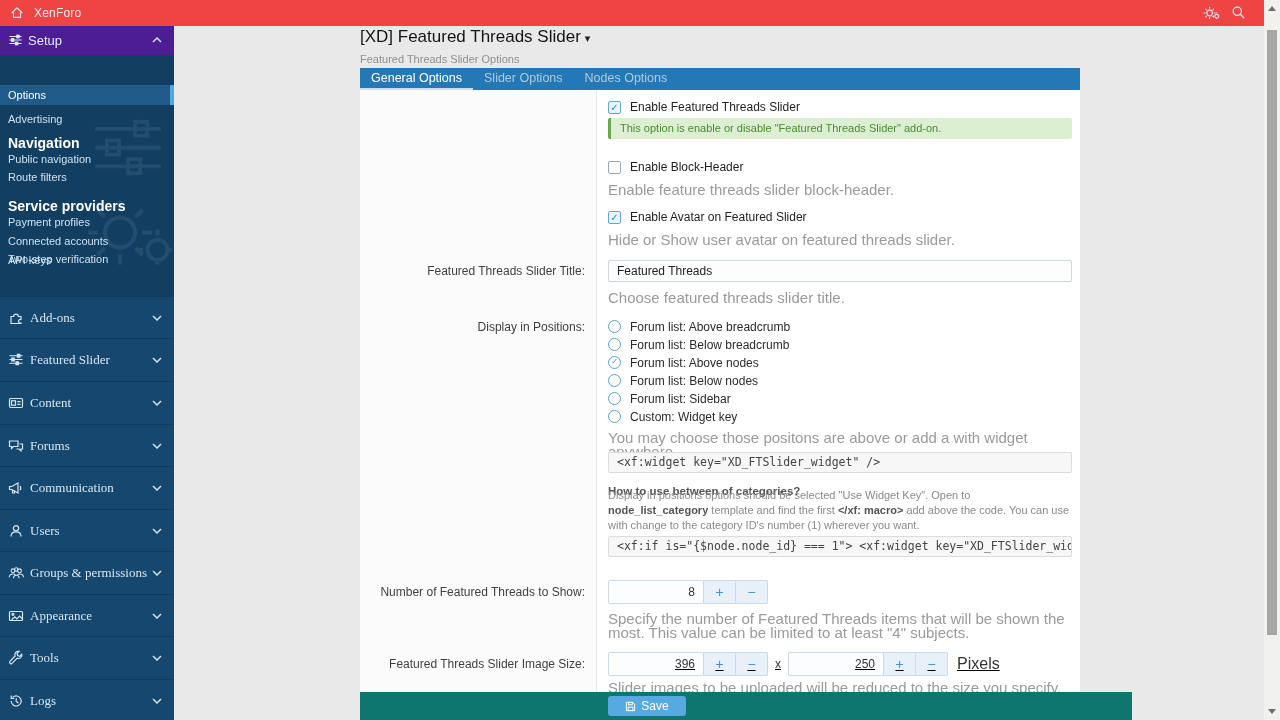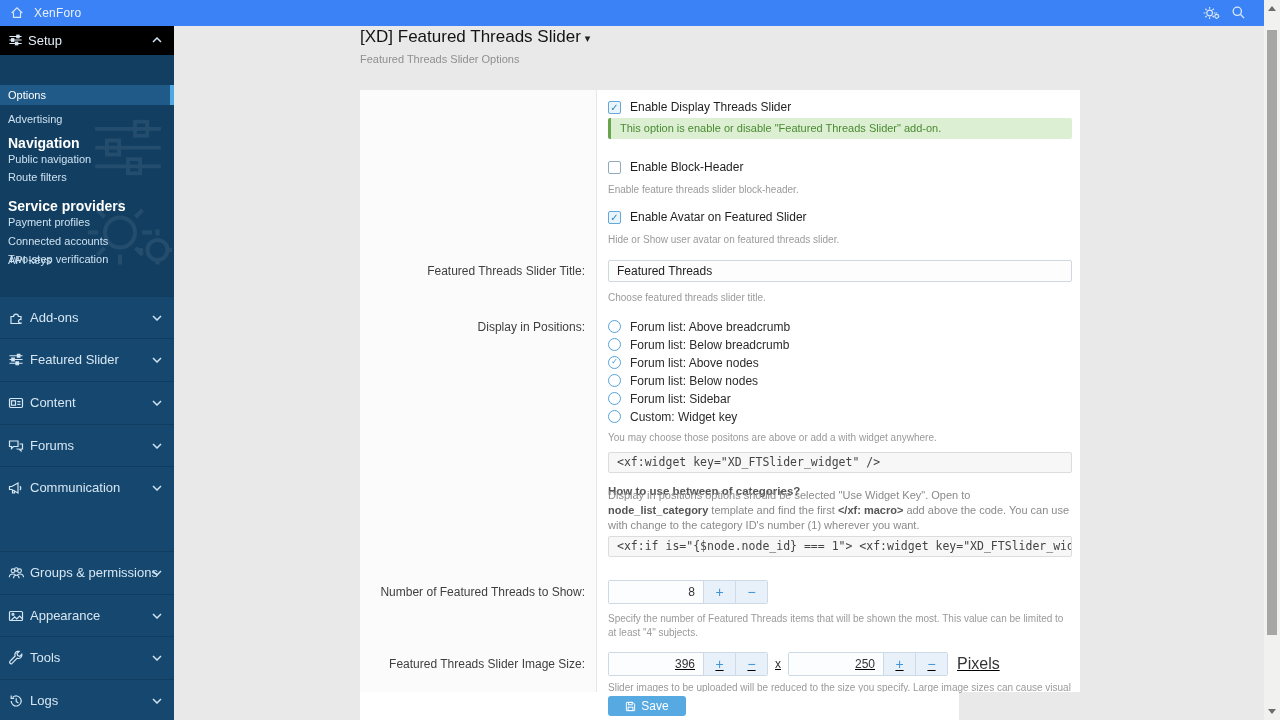--- a/index.html
+++ b/index.html
@@ -1,37 +1,37 @@
 <!DOCTYPE html>
 <html><head>
 <meta charset="utf-8">
 <style>
   html,body{margin:0;padding:0;background:#e9e9e9;font-family:"Liberation Sans",sans-serif;}
   .stage{position:relative;width:1280px;height:720px;overflow:hidden;background:#e9e9e9;}
 
   
-  .topbar{position:absolute;left:0;top:0;width:1264px;height:26px;background:#3b82f6;}
+  .topbar{position:absolute;left:0;top:0;width:1264px;height:26px;background:#ef4444;}
   .topbar .home{position:absolute;left:10px;top:6px;}
   .topbar .brand{position:absolute;left:34px;top:6px;font-size:12px;color:#e8f1f8;letter-spacing:.2px;cursor:pointer;}
   .topbar .tb-gears{position:absolute;right:44px;top:5px;}
   .topbar .tb-search{position:absolute;right:18px;top:5px;}
 
   
   .sidebar{position:absolute;left:0;top:26px;width:174px;height:694px;background:#16486f;color:#cfe2f1;}
-  .setup-header{position:absolute;left:0;top:0;width:174px;height:29px;background:#000000;}
+  .setup-header{position:absolute;left:0;top:0;width:174px;height:29px;background:#4c1d95;}
   .setup-header .s-icon{position:absolute;left:8px;top:7px;}
   .setup-header .s-label{position:absolute;left:28px;top:7px;font-size:13px;color:#e3eef7;}
   .setup-header .s-chev{position:absolute;right:12px;top:11px;}
   .submenu{position:absolute;left:0;top:29px;width:174px;height:241px;background:#113e61;overflow:hidden;}
   .subitem{position:absolute;left:0;width:174px;height:20px;font-size:11px;color:#cde1f0;line-height:20px;padding-left:8px;box-sizing:border-box;cursor:pointer;}
   .subitem.selected{background:#1f5a88;color:#ffffff;}
   .subitem.selected .accent{position:absolute;right:0;top:0;width:4px;height:20px;background:#4fa8e0;}
   .subhead{position:absolute;left:8px;font-size:14px;font-weight:bold;color:#ffffff;}
   .watermark{position:absolute;opacity:.08;}
-  .section-row{position:absolute;left:0;width:174px;height:42px;border-top:1px solid #0f3c5f;box-sizing:border-box;cursor:pointer;}
+  .section-row{position:absolute;left:0;width:174px;height:42px;border-top:1px solid #0f3c5f;box-sizing:border-box;cursor:pointer;font-family:Liberation Serif, serif;}
   .section-row .sec-icon{position:absolute;left:8px;top:13px;}
   .section-row .sec-label{position:absolute;left:30px;top:13px;font-size:13px;color:#d6e6f3;}
   .section-row .sec-chev{position:absolute;right:12px;top:18px;}
 
   
   .main{position:absolute;left:174px;top:26px;width:1090px;height:694px;background:#e9e9e9;}
   .content{position:absolute;left:186px;top:0;width:720px;height:694px;}
   .page-title{position:absolute;left:0;top:1px;font-size:17px;color:#141414;font-weight:normal;margin:0;cursor:pointer;}
   .page-title .caret{font-size:11px;color:#222;margin-left:4px;}
   .page-subtitle{position:absolute;left:0;top:27px;font-size:11px;color:#8f8f8f;}
@@ -46,21 +46,21 @@
   .lbl{position:absolute;left:0;width:225px;text-align:right;font-size:12px;color:#3f3f3f;}
 
   .cb-line{position:absolute;left:248px;display:flex;align-items:center;cursor:pointer;}
   .cb{width:13px;height:13px;border:1px solid #93a9bc;border-radius:2px;background:#fff;box-sizing:border-box;text-align:center;}
   .cb.checked{border-color:#64a8da;background:#e9f4fc;}
   .cb .mark{display:none;font-size:10px;line-height:11px;color:#2f84c7;}
   .cb.checked .mark{display:block;}
   .cb-text{margin-left:9px;font-size:12px;color:#1f1f1f;}
 
   .notice{position:absolute;left:248px;width:464px;height:21px;line-height:21px;background:#dcefd2;border-left:3px solid #68a54c;box-sizing:border-box;padding-left:9px;font-size:11px;color:#4a8a33;border-radius:2px;}
-  .hint{position:absolute;left:248px;width:464px;font-size:10px;color:#9a9a9a;line-height:14px;}
+  .hint{position:absolute;left:248px;width:464px;font-size:15px;color:#9a9a9a;line-height:14px;}
 
   .text-input{position:absolute;left:248px;width:464px;height:22px;border:1px solid #cfd8df;border-radius:2px;box-sizing:border-box;background:#fdfdfd;font-size:12px;color:#222;padding:0 8px;font-family:"Liberation Sans",sans-serif;}
 
   .radio-line{position:absolute;left:248px;display:flex;align-items:center;cursor:pointer;height:15px;}
   .radio{width:13px;height:13px;border:1.5px solid #54a3db;border-radius:50%;background:#fff;box-sizing:border-box;text-align:center;}
   .radio .mark{display:none;font-size:8px;line-height:10px;color:#3d91d5;}
   .radio.checked .mark{display:block;}
   .radio-text{margin-left:9px;font-size:12px;color:#2b2b2b;}
 
   .code{position:absolute;left:248px;width:464px;height:21px;line-height:19px;background:#f7f7f7;border:1px solid #dcdcdc;border-radius:2px;box-sizing:border-box;padding-left:8px;font-family:"DejaVu Sans Mono",monospace;font-size:11.5px;color:#444;white-space:nowrap;overflow:hidden;}
@@ -68,21 +68,21 @@
   .para{position:absolute;left:248px;width:464px;font-size:11px;color:#8a8a8a;line-height:15px;}
   .para b{color:#555;}
 
   .spin-row{position:absolute;left:248px;display:flex;align-items:center;}
   .spinner{display:flex;height:24px;border:1px solid #ccd9e6;border-radius:2px;box-sizing:border-box;background:#e8f1fa;}
   .spinner .num{width:94px;background:#fbfdff;border:none;text-align:right;font-size:12px;color:#333;padding:0 8px;font-family:"Liberation Sans",sans-serif;box-sizing:border-box;}
   .spinner .btn{width:31px;border-left:1px solid #ccd9e6;background:#e8f1fa;color:#3e93d9;font-size:14px;line-height:22px;text-align:center;cursor:pointer;user-select:none;}
   .x-sep{margin:0 7px;font-size:12px;color:#333;}
   .unit{margin-left:9px;font-size:16px;color:#333;}
 
-  .footer{position:absolute;left:0;top:666px;width:599px;height:28px;background:#ffffff;}
+  .footer{position:absolute;left:0;top:666px;width:772px;height:28px;background:#0f766e;}
   .save-btn{position:absolute;left:248px;top:4px;width:78px;height:20px;background:#57a9e1;border:none;border-radius:3px;color:#fff;font-size:12px;display:flex;align-items:center;justify-content:center;gap:5px;cursor:pointer;font-family:"Liberation Sans",sans-serif;}
 
   
   .scrollbar{position:absolute;right:0;top:0;width:16px;height:720px;background:#f1f1ef;}
   .sb-arrow{position:absolute;left:4px;width:0;height:0;border-left:4px solid transparent;border-right:4px solid transparent;}
   .sb-up{top:6px;border-bottom:5px solid #6d6d6d;}
   .sb-down{bottom:6px;border-top:5px solid #6d6d6d;}
   .sb-thumb{position:absolute;left:3px;top:30px;width:10px;height:605px;background:#a6a6a5;cursor:pointer;}
 
   svg{display:block;}
@@ -247,20 +247,34 @@
             <path d="M4.5 10v3h2v-2.4"></path>
           </svg>
         </span>
       <span class="sec-label">Communication</span>
       <span class="sec-chev">
           <svg width="10" height="6" viewBox="0 0 10 6" fill="none" stroke="#cfe3f2" stroke-width="1.5">
             <polyline points="1,1 5,5 9,1"></polyline>
           </svg>
         </span>
     </div>
+    <div class="section-row" style="top:483px;">
+      <span class="sec-icon">
+          <svg width="16" height="16" viewBox="0 0 16 16" fill="none" stroke="#d6e6f3" stroke-width="1.2">
+            <circle cx="8" cy="5.3" r="2.6"></circle>
+            <path d="M3 13.5c0-3 2.2-4.6 5-4.6s5 1.6 5 4.6"></path>
+          </svg>
+        </span>
+      <span class="sec-label">Users</span>
+      <span class="sec-chev">
+          <svg width="10" height="6" viewBox="0 0 10 6" fill="none" stroke="#cfe3f2" stroke-width="1.5">
+            <polyline points="1,1 5,5 9,1"></polyline>
+          </svg>
+        </span>
+    </div>
     <div class="section-row" style="top:525px;">
       <span class="sec-icon">
           <svg width="17" height="16" viewBox="0 0 17 16" fill="none" stroke="#d6e6f3" stroke-width="1.1">
             <circle cx="5" cy="5.8" r="1.9"></circle>
             <circle cx="11.5" cy="5.8" r="1.9"></circle>
             <circle cx="8.3" cy="4.4" r="1.7"></circle>
             <path d="M1.3 12.3c0-2 1.6-3.3 3.7-3.3 1 0 1.9.3 2.5.8"></path>
             <path d="M15.5 12.3c0-2-1.6-3.3-3.7-3.3-1 0-1.9.3-2.5.8"></path>
             <path d="M5.5 13.2c0-1.9 1.2-3 2.8-3s2.8 1.1 2.8 3"></path>
           </svg>
@@ -316,29 +330,34 @@
         </span>
     </div>
   </aside>
 
   <div class="main">
     <div class="content">
 
       <h1 class="page-title"><span>[XD] Featured Threads Slider</span><span class="caret">▾</span></h1>
       <div class="page-subtitle">Featured Threads Slider Options</div>
 
+      <div class="tabbar">
+        <span class="tab active">General Options</span>
+        <span class="tab">Slider Options</span>
+        <span class="tab">Nodes Options</span>
+      </div>
 
       <div class="card">
 
         <div class="row" style="top:0;height:60px;">
           <div class="cb-line" style="top:10px;">
             <span class="cb checked">
                 <span class="mark">✓</span>
               </span>
-            <span class="cb-text">Enable Display Threads Slider</span>
+            <span class="cb-text">Enable Featured Threads Slider</span>
           </div>
           <div class="notice" style="top:28px;">This option is enable or disable "Featured Threads Slider" add-on.</div>
         </div>
 
         <div class="row" style="top:60px;height:50px;">
           <div class="cb-line" style="top:10px;">
             <span class="cb"></span>
             <span class="cb-text">Enable Block-Header</span>
           </div>
           <div class="hint" style="top:33px;">Enable feature threads slider block-header.</div>

